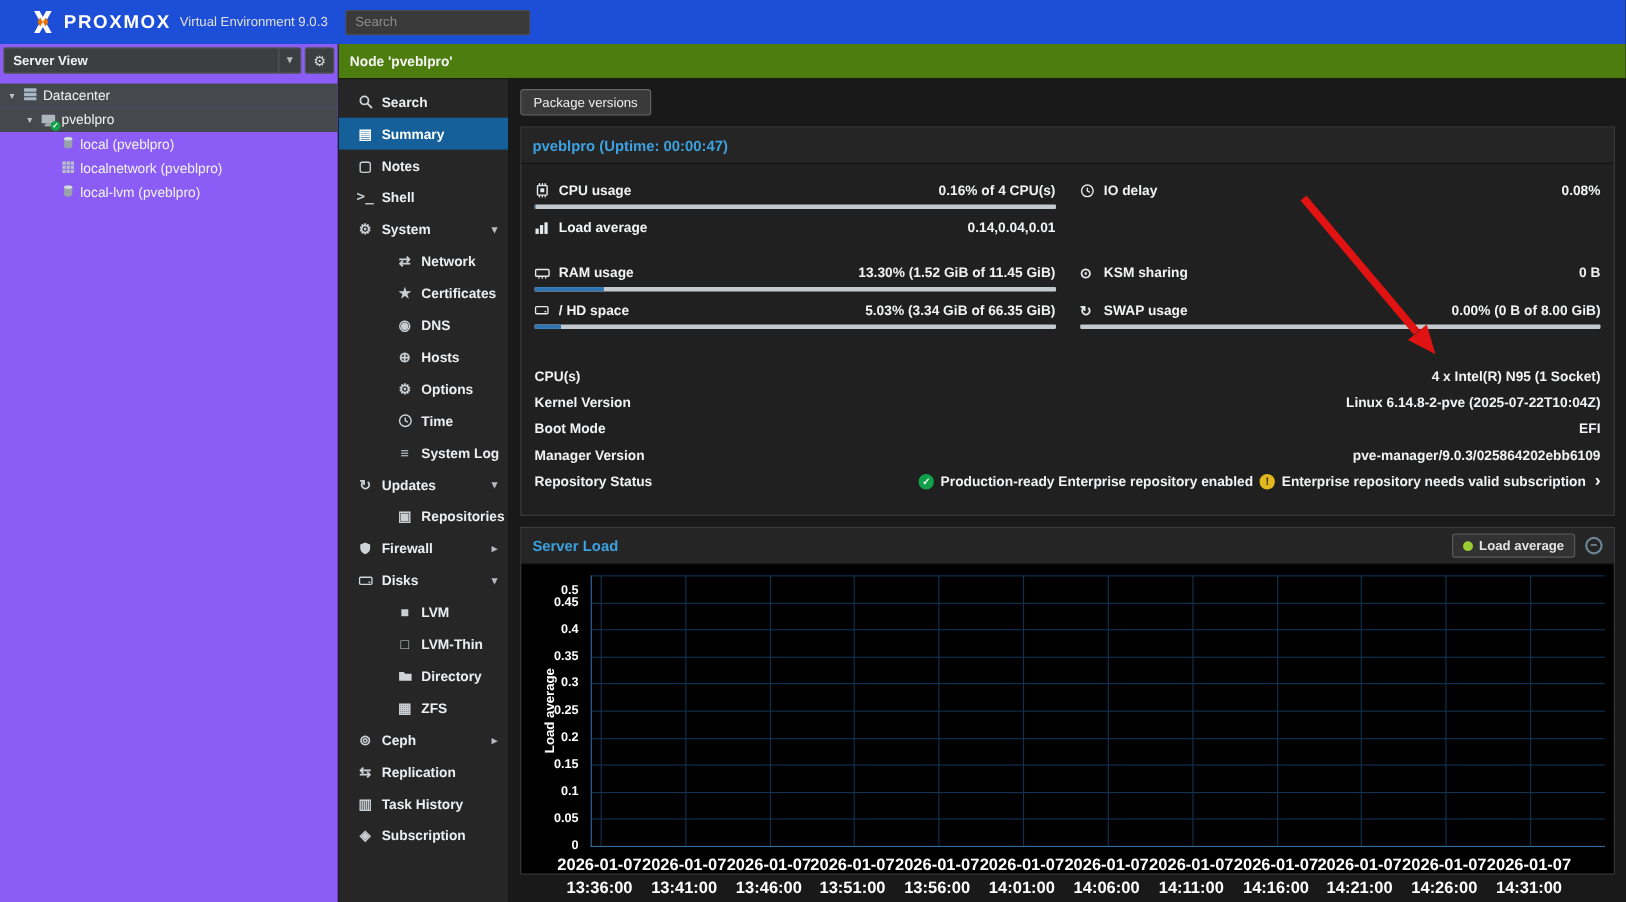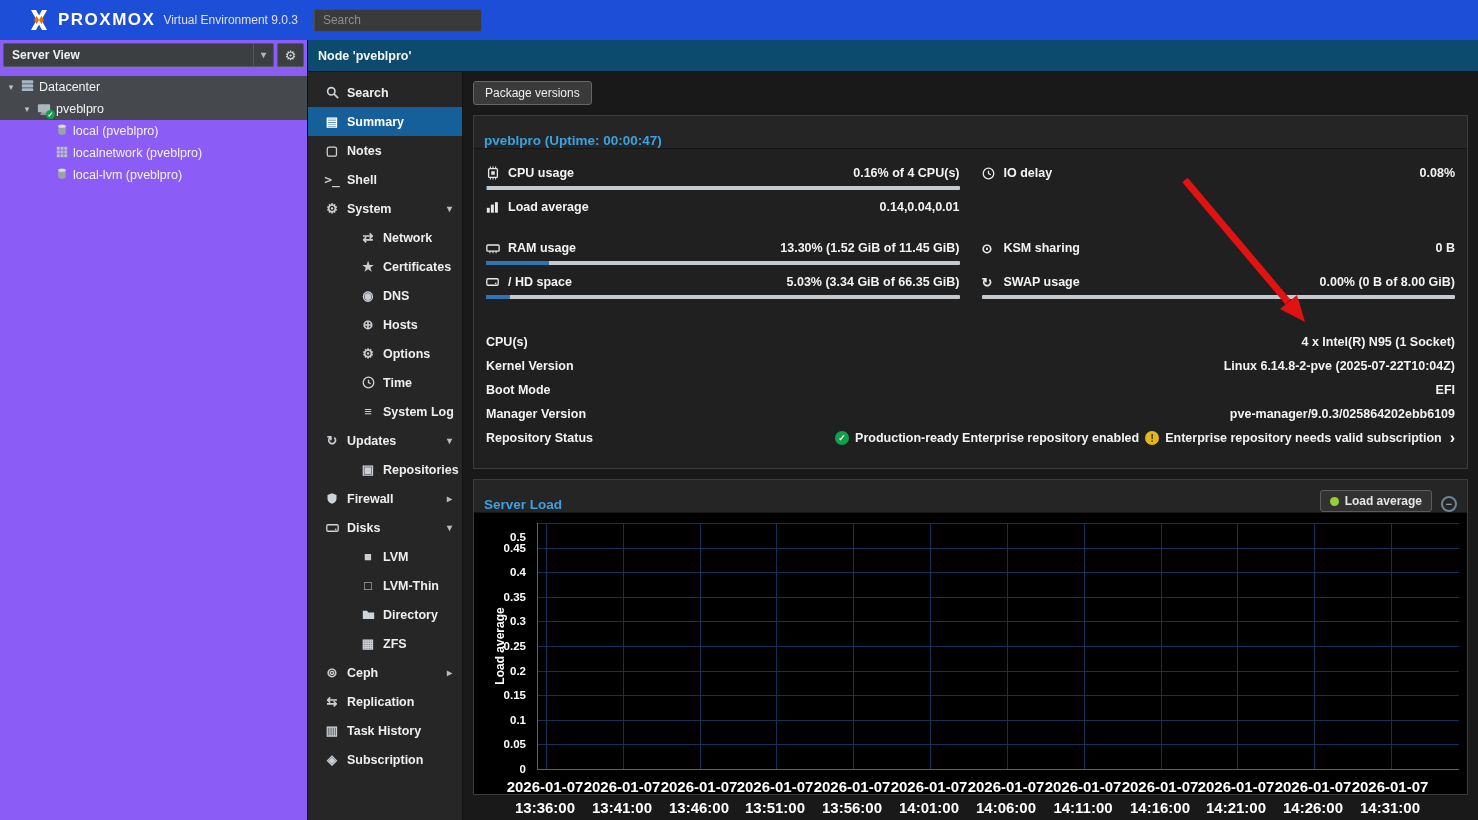--- a/index.html
+++ b/index.html
@@ -11,21 +11,21 @@
   .logo-wrap{display:flex;align-items:center}
   .logo-text{font-size:17px;font-weight:bold;letter-spacing:1.5px;color:#fff;margin-left:6px}
   .ver{font-size:12px;color:#e0e0e0;margin-left:8px}
   .hsearch{margin-left:16px;width:168px;height:23px;background:#3a3a3a;border:1px solid #4b4b4b;border-radius:2px;color:#ccc;padding:0 8px;font-size:12px;outline:none}
   .hsearch::placeholder{color:#8e8e8e}
 
   
   .main{display:flex;height:780px}
   .tree-panel{width:308px;background:#8b5cf6;border-right:1px solid #111;display:flex;flex-direction:column}
   .right{flex:1;display:flex;flex-direction:column;min-width:0}
-  .nodebar{height:32px;background:#0c4a6e;border-bottom:1px solid #141414;display:flex;align-items:center;padding-left:10px;font-size:12.5px;font-weight:bold;color:#f5f5f5}
+  .nodebar{height:32px;background:#4d7c0f;border-bottom:1px solid #141414;display:flex;align-items:center;padding-left:10px;font-size:12.5px;font-weight:bold;color:#f5f5f5}
   .lower{flex:1;display:flex;min-height:0}
 
   
   .viewbar{height:30px;display:flex;align-items:center;padding:3px;gap:3px}
   .combo{flex:1;height:24px;background:#3b3f42;border:1px solid #55595c;border-radius:2px;display:flex;align-items:center;padding-left:8px;font-size:12px;font-weight:bold;color:#f0f0f0;cursor:pointer}
   .combo-caret{margin-left:auto;width:20px;text-align:center;color:#b5b5b5;font-size:10px;border-left:1px solid #55595c;line-height:22px;height:22px}
   .gearbtn{width:27px;height:24px;background:#3b3f42;border:1px solid #55595c;border-radius:2px;color:#d8d8d8;font-size:13px;cursor:pointer}
   .tree{padding-top:6px;font-size:12.5px}
   .trow{height:22px;display:flex;align-items:center;color:#f2f2f2;gap:5px;cursor:pointer}
   .trow.sel{background:#45494e}
@@ -41,21 +41,21 @@
   .mi.child{padding-left:50px}
   .mi.sel{background:#15609a;color:#fff}
   .mi.sel .ic{color:#fff}
   .mcaret{position:absolute;right:10px;color:#b8bcc0;font-size:10px}
   .shellic{font-family:"DejaVu Sans Mono",monospace;font-size:10px;font-weight:bold}
 
   
   .content{flex:1;background:#191919;padding:9px 10px;overflow:hidden;position:relative;min-width:0}
   .pkgbtn{height:24px;padding:0 11px;background:#3a3a3a;border:1px solid #666;border-radius:3px;color:#eee;font-size:12px;cursor:pointer}
   .panel{margin-top:10px;border:1px solid #3c3c3c;background:#202020}
-  .phead{height:33px;display:flex;align-items:flex-end;padding:0 10px;border-bottom:1px solid #151515;background:#252525}
+  .phead{height:33px;display:flex;align-items:center;padding:0 10px;border-bottom:1px solid #151515;background:#252525}
   .ptitle{color:#3ca1e0;font-weight:bold;font-size:13.5px}
   .pbody{padding:14px 12px 18px}
 
   .stats{display:grid;grid-template-columns:1fr 1fr;column-gap:22px}
   .srow{display:flex;align-items:center;height:20px;font-size:12.5px;font-weight:bold;color:#f2f3f4}
   .sic{width:22px;display:inline-flex;align-items:center;color:#e6e9eb;font-size:13px}
   .sval{margin-left:auto;white-space:nowrap}
   .pbar{height:4px;background:#c3c9cd;margin:3px 0 7px;border-radius:1px;overflow:hidden}
   .pfill{height:100%;background:#2e75b5}
   .hid{visibility:hidden}

